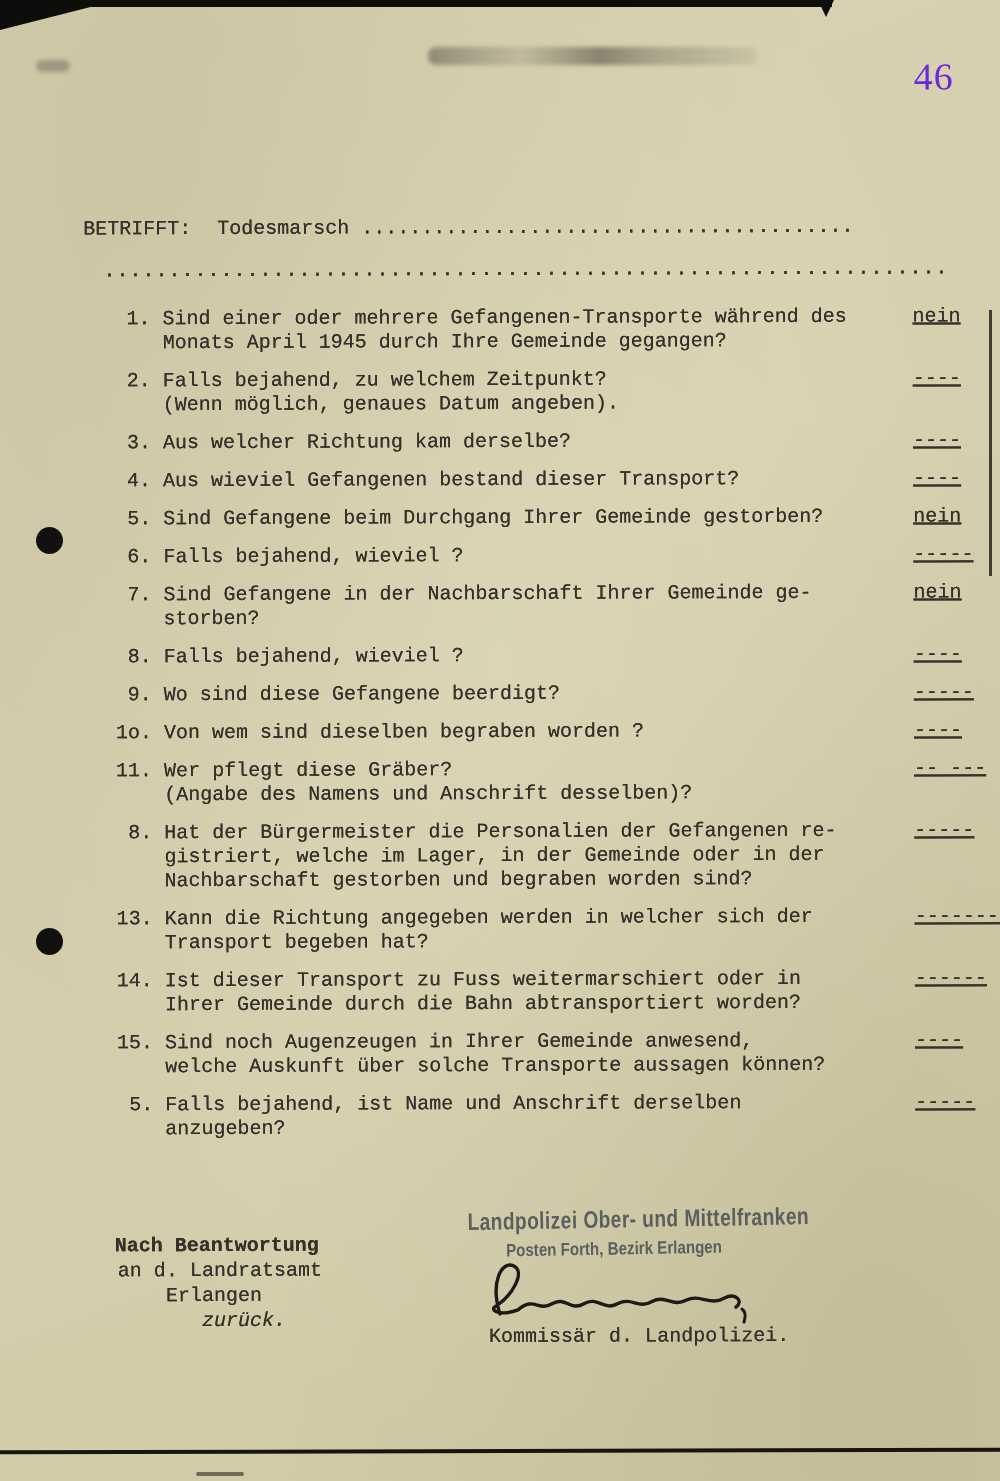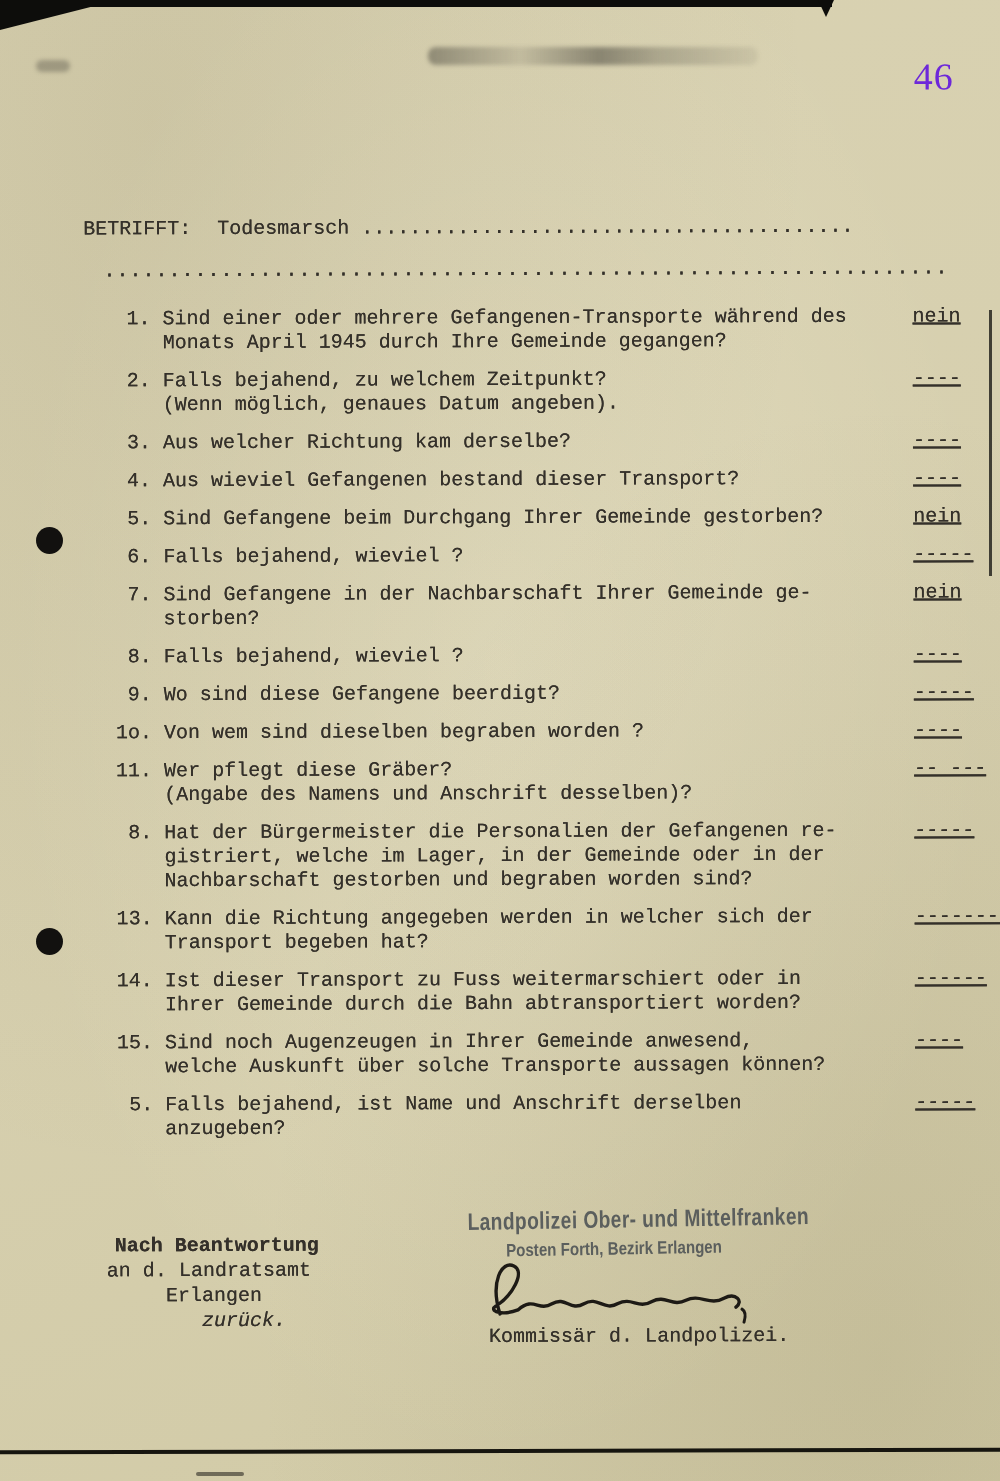--- a/index.html
+++ b/index.html
@@ -28,21 +28,21 @@
   
   #questions{position:absolute;left:110px;top:306px;width:905px;font-size:20px;line-height:24px;}
   .q-row{display:flex;align-items:flex-start;margin-bottom:14px;}
   .q-num{flex:none;width:42px;text-align:right;padding-right:12px;}
   .q-text{flex:none;width:712px;white-space:pre-line;}
   .q-answer{flex:none;padding-left:38px;white-space:nowrap;text-decoration:underline;}
 
   
   .return-note{position:absolute;left:100px;top:1196px;font-size:20px;line-height:25px;}
   .rn-1{margin-left:13px;font-weight:bold;margin-top:36px;}
-  .rn-2{margin-left:5px;}
+  .rn-2{margin-left:16px;}
   .rn-3{margin-left:64px;}
   .rn-4{margin-left:100px;font-style:italic;}
   .place-date{position:absolute;left:472px;top:1178px;font-size:21px;white-space:nowrap;}
   .stamp{position:absolute;left:466px;top:1205px;color:#4c5154;opacity:0.88;
     font-family:"Liberation Sans",sans-serif;font-weight:bold;transform:rotate(-0.8deg);}
   .stamp-line1{font-size:24px;transform:scaleX(0.80);transform-origin:left;white-space:nowrap;letter-spacing:0.5px;}
   .stamp-line2{font-size:18px;margin-top:5px;margin-left:38px;transform:scaleX(0.84);transform-origin:left;white-space:nowrap;}
   .signature{position:absolute;left:470px;top:1252px;width:310px;height:80px;}
   .signer-title{position:absolute;left:487px;top:1325px;font-size:20px;white-space:nowrap;}
 

